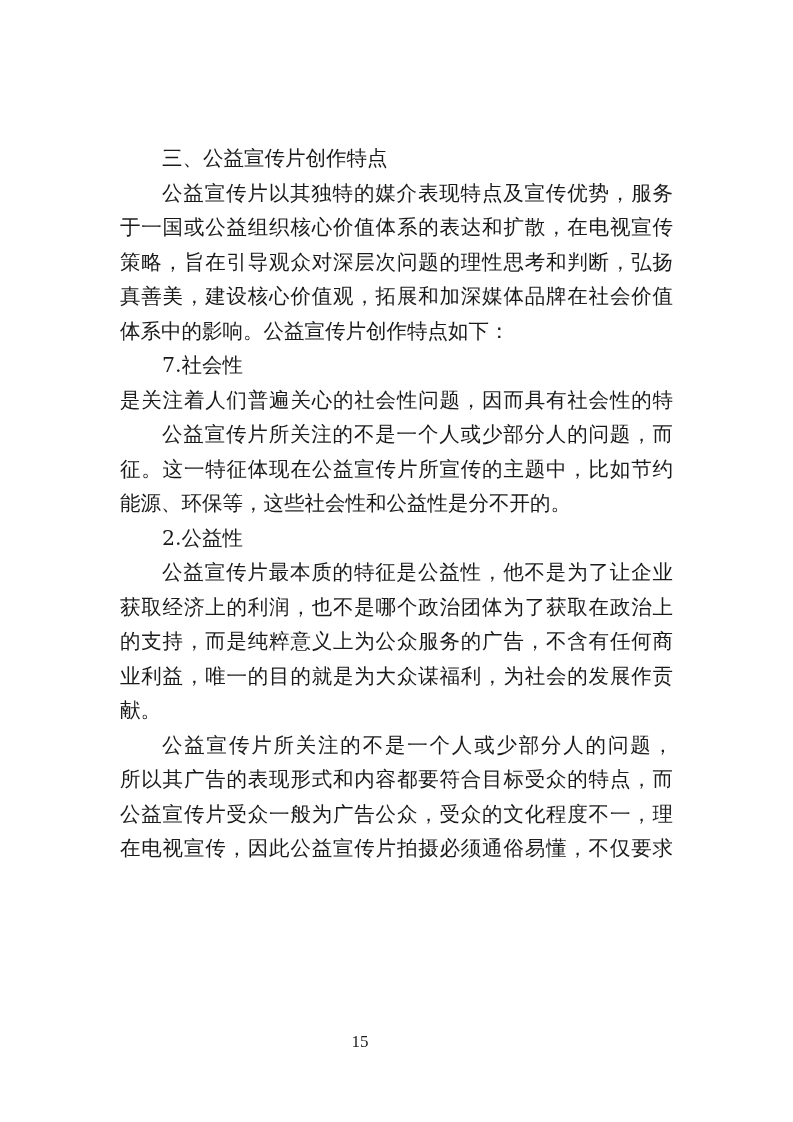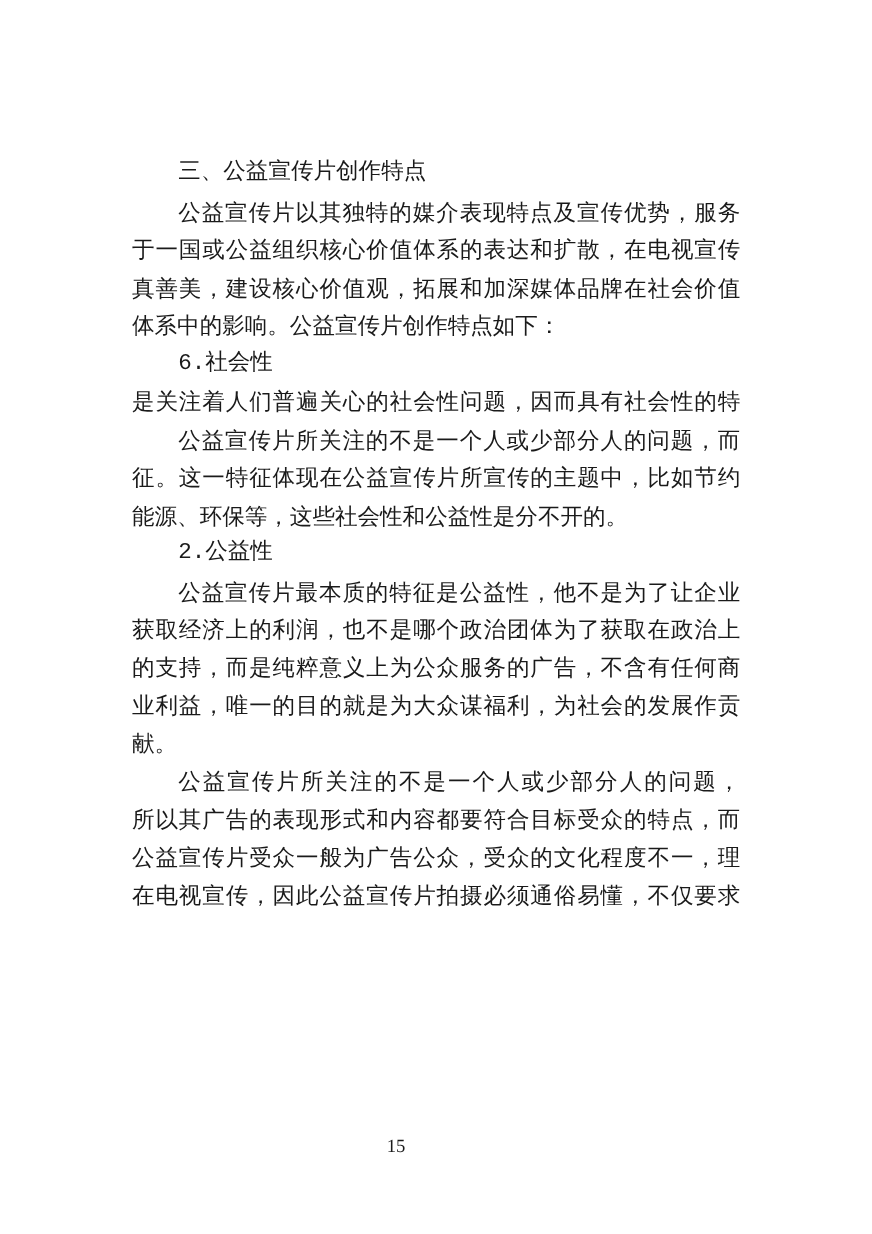--- a/index.html
+++ b/index.html
@@ -41,21 +41,20 @@
     .line.last {
       text-align: right;
       text-align-last: left;
     }
     .indent {
       padding-left: 42px;
     }
     .heading {
       text-align: center;
       text-align-last: left;
-      font-family: Liberation Mono, monospace;
     }
     .page-number {
       position: absolute;
       top: 1032px;
       left: 0;
       width: 720px;
       text-align: center;
       font-size: 17px;
       font-family: "Liberation Serif", "DejaVu Serif", serif;
       color: #1a1a1a;
@@ -64,24 +63,25 @@
 </head>
 <body>
 
 <div class="page">
   <div class="body-text">
 
     <div class="line indent heading">三、公益宣传片创作特点</div>
 
     <div class="line indent">公益宣传片以其独特的媒介表现特点及宣传优势，服务</div>
     <div class="line">于一国或公益组织核心价值体系的表达和扩散，在电视宣传</div>
+    <div class="line">策略，旨在引导观众对深层次问题的理性思考和判断，弘扬</div>
     <div class="line">真善美，建设核心价值观，拓展和加深媒体品牌在社会价值</div>
     <div class="line last">体系中的影响。公益宣传片创作特点如下：</div>
 
-    <div class="line indent heading">6.社会性</div>
+    <div class="line indent heading">7.社会性</div>
     <div class="line">是关注着人们普遍关心的社会性问题，因而具有社会性的特</div>
     <div class="line indent">公益宣传片所关注的不是一个人或少部分人的问题，而</div>
     <div class="line">征。这一特征体现在公益宣传片所宣传的主题中，比如节约</div>
     <div class="line last">能源、环保等，这些社会性和公益性是分不开的。</div>
 
     <div class="line indent heading">2.公益性</div>
     <div class="line indent">公益宣传片最本质的特征是公益性，他不是为了让企业</div>
     <div class="line">获取经济上的利润，也不是哪个政治团体为了获取在政治上</div>
     <div class="line">的支持，而是纯粹意义上为公众服务的广告，不含有任何商</div>
     <div class="line">业利益，唯一的目的就是为大众谋福利，为社会的发展作贡</div>

